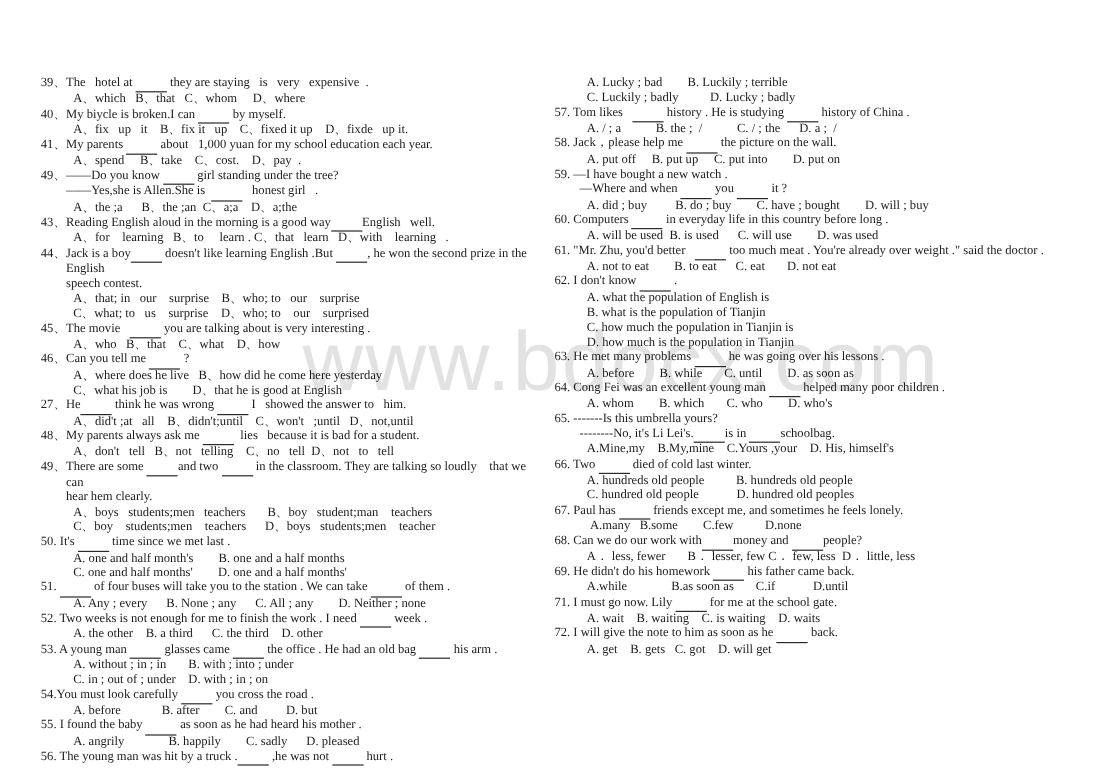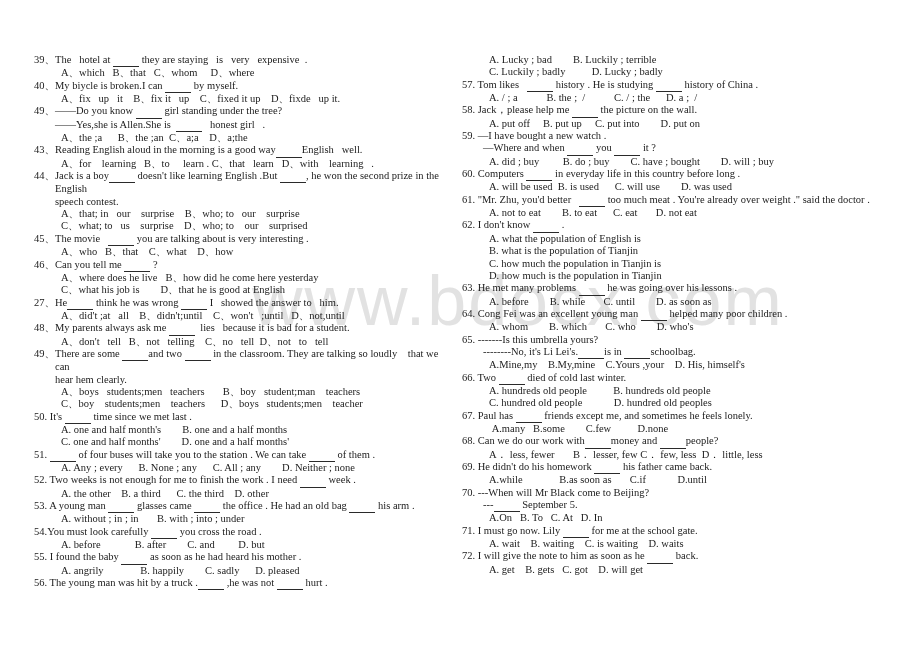--- a/index.html
+++ b/index.html
@@ -37,21 +37,21 @@
   }
 
   
   #page {
     position: absolute;
     inset: 0;
     z-index: 1;
   }
   .column {
     position: absolute;
-    top: 54px;
+    top: 64px;
     box-sizing: border-box;
   }
   #col-left  { left: 34px;  width: 420px; }
   #col-right { left: 462px; width: 440px; }
 
   
   .question {
     margin: 0 0 0 0;
     padding: 0;
   }
@@ -93,20 +93,24 @@
   <div class="column" id="col-left">
       <div class="question">
         <div class="qline stem"><span class="num">39、</span>The   hotel at <span class="blank b-xs">&nbsp;</span> they are staying   is   very   expensive  .</div>
         <div class="qline opts">A、which   B、that   C、whom     D、where</div>
       </div>
       <div class="question">
         <div class="qline stem"><span class="num">40、</span>My biycle is broken.I can <span class="blank b-xs">&nbsp;</span> by myself.</div>
         <div class="qline opts">A、fix   up   it    B、fix it   up    C、fixed it up    D、fixde   up it.</div>
       </div>
       <div class="question">
+        <div class="qline stem"><span class="num">41、</span>My parents <span class="blank b-xs">&nbsp;</span> about   1,000 yuan for my school education each year.</div>
+        <div class="qline opts">A、spend     B、take    C、cost.    D、pay  .</div>
+      </div>
+      <div class="question">
         <div class="qline stem"><span class="num">49、</span>——Do you know <span class="blank b-xs">&nbsp;</span> girl standing under the tree?</div>
         <div class="qline cont">——Yes,she is Allen.She is  <span class="blank b-xs">&nbsp;</span>   honest girl   .</div>
         <div class="qline opts">A、the ;a      B、the ;an  C、a;a    D、a;the</div>
       </div>
       <div class="question">
         <div class="qline stem"><span class="num">43、</span>Reading English aloud in the morning is a good way<span class="blank b-xs">&nbsp;</span>English   well.</div>
         <div class="qline opts">A、for    learning   B、to     learn . C、that   learn   D、with    learning   .</div>
       </div>
       <div class="question">
         <div class="qline stem"><span class="num">44、</span>Jack is a boy<span class="blank b-xs">&nbsp;</span> doesn't like learning English .But <span class="blank b-xs">&nbsp;</span>, he won the second prize in the English</div>
@@ -146,20 +150,21 @@
         <div class="qline stem"><span class="num">51. </span><span class="blank b-xs">&nbsp;</span> of four buses will take you to the station . We can take <span class="blank b-xs">&nbsp;</span> of them .</div>
         <div class="qline opts">A. Any ; every      B. None ; any      C. All ; any        D. Neither ; none</div>
       </div>
       <div class="question">
         <div class="qline stem"><span class="num">52. </span>Two weeks is not enough for me to finish the work . I need <span class="blank b-xs">&nbsp;</span> week .</div>
         <div class="qline opts">A. the other    B. a third      C. the third    D. other</div>
       </div>
       <div class="question">
         <div class="qline stem"><span class="num">53. </span>A young man <span class="blank b-xs">&nbsp;</span> glasses came <span class="blank b-xs">&nbsp;</span> the office . He had an old bag <span class="blank b-xs">&nbsp;</span> his arm .</div>
         <div class="qline opts">A. without ; in ; in       B. with ; into ; under</div>
+        <div class="qline opts">C. in ; out of ; under    D. with ; in ; on</div>
       </div>
       <div class="question">
         <div class="qline stem"><span class="num">54.</span>You must look carefully <span class="blank b-xs">&nbsp;</span> you cross the road .</div>
         <div class="qline opts">A. before             B. after        C. and         D. but</div>
       </div>
       <div class="question">
         <div class="qline stem"><span class="num">55. </span>I found the baby <span class="blank b-xs">&nbsp;</span> as soon as he had heard his mother .</div>
         <div class="qline opts">A. angrily              B. happily        C. sadly      D. pleased</div>
       </div>
       <div class="question">
@@ -223,25 +228,20 @@
       </div>
       <div class="question">
         <div class="qline stem"><span class="num">68. </span>Can we do our work with<span class="blank b-xs">&nbsp;</span>money and <span class="blank b-xs">&nbsp;</span>people?</div>
         <div class="qline opts">A． less, fewer       B． lesser, few C． few, less  D． little, less</div>
       </div>
       <div class="question">
         <div class="qline stem"><span class="num">69. </span>He didn't do his homework <span class="blank b-xs">&nbsp;</span> his father came back.</div>
         <div class="qline opts">A.while              B.as soon as       C.if            D.until</div>
       </div>
       <div class="question">
-        <div class="qline stem"><span class="num">70. </span>---When will Mr Black come to Beijing?</div>
-        <div class="qline cont">---<span class="blank b-xs">&nbsp;</span> September 5.</div>
-        <div class="qline opts">A.On   B. To   C. At   D. In</div>
-      </div>
-      <div class="question">
         <div class="qline stem"><span class="num">71. </span>I must go now. Lily <span class="blank b-xs">&nbsp;</span> for me at the school gate.</div>
         <div class="qline opts">A. wait    B. waiting    C. is waiting    D. waits</div>
       </div>
       <div class="question">
         <div class="qline stem"><span class="num">72. </span>I will give the note to him as soon as he <span class="blank b-xs">&nbsp;</span> back.</div>
         <div class="qline opts">A. get    B. gets   C. got    D. will get</div>
       </div>
     </div>
 </div>
 

